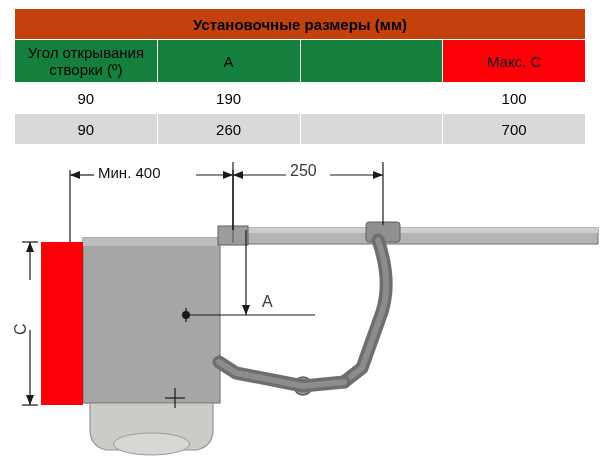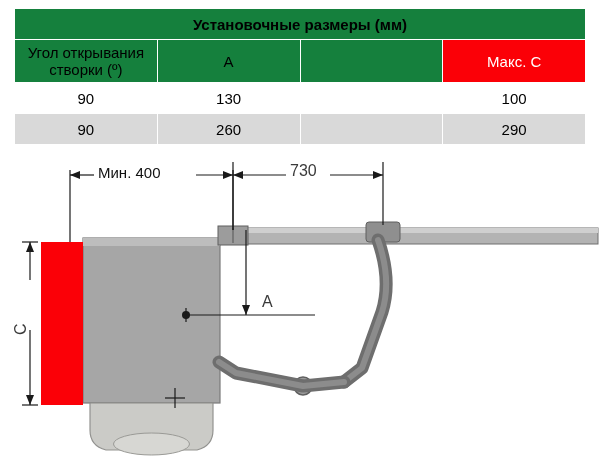--- a/index.html
+++ b/index.html
@@ -29,33 +29,33 @@
   }
   table.dims td, table.dims th {
     border: 1px solid #ffffff;
     text-align: center;
     font-size: 15px;
     color: #000000;
     padding: 4px 2px;
     height: 22px;
   }
   .row-title td {
-    background: #15803d;
+    background: #c2410c;
     font-weight: bold;
     font-size: 16px;
     border: none;
     padding-bottom: 5px;
   }
   .row-head td {
     background: #15803d;
     font-size: 14.5px;
   }
   .row-head td.accent {
     background: #fb0007;
-    color: #ffffff;
+    color: #0f172a;
     font-weight: normal;
   }
   .row-body-light td { background: #ffffff; }
   .row-body-gray td  { background: #d9d9d9; }
   .col-a  { width: 150px; }
   .col-gap{ width: 60px; }
   .col-c  { width: 140px; }
 
   
   .drawing {
@@ -97,29 +97,29 @@
       <td colspan="4">Установочные размеры (мм)</td>
     </tr>
     <tr class="row-head">
       <td>Угол открывания створки (º)</td>
       <td class="col-a">A</td>
       <td class="col-gap"></td>
       <td class="col-c accent">Макс. C</td>
     </tr>
     <tr class="row-body-light">
       <td>90</td>
-      <td>130</td>
+      <td>190</td>
       <td></td>
       <td>100</td>
     </tr>
     <tr class="row-body-gray">
       <td>90</td>
       <td>260</td>
       <td></td>
-      <td>290</td>
+      <td>700</td>
     </tr>
   </tbody>
     </table>
 </div>
 
 <div class="drawing">
   <svg width="600" height="341" viewBox="0 0 600 341" xmlns="http://www.w3.org/2000/svg">
 
     <g>
       <rect x="220" y="98" width="378" height="16" fill="#b3b3b3" stroke="#6e6e6e" stroke-width="1"></rect>
@@ -188,16 +188,16 @@
       <line x1="30" y1="200" x2="30" y2="275"></line>
       <path d="M30 112 L26 122 L34 122 Z" fill="#1a1a1a" stroke="none"></path>
       <path d="M30 275 L26 265 L34 265 Z" fill="#1a1a1a" stroke="none"></path>
 
       <line x1="165" y1="268" x2="185" y2="268"></line>
       <line x1="175" y1="258" x2="175" y2="278"></line>
     </g>
   </svg>
 
   <div class="lbl-black" style="left:98px; top:34px;">Мин. 400</div>
-  <div class="lbl" style="left:290px; top:32px; font-size:16px;">730</div>
+  <div class="lbl" style="left:290px; top:32px; font-size:16px;">250</div>
   <div class="lbl" style="left:262px; top:163px; font-size:16px;">A</div>
   <div class="lbl-vert" style="left:12px; top:205px; font-size:16px;">C</div>
 </div>
 
 </body></html>

